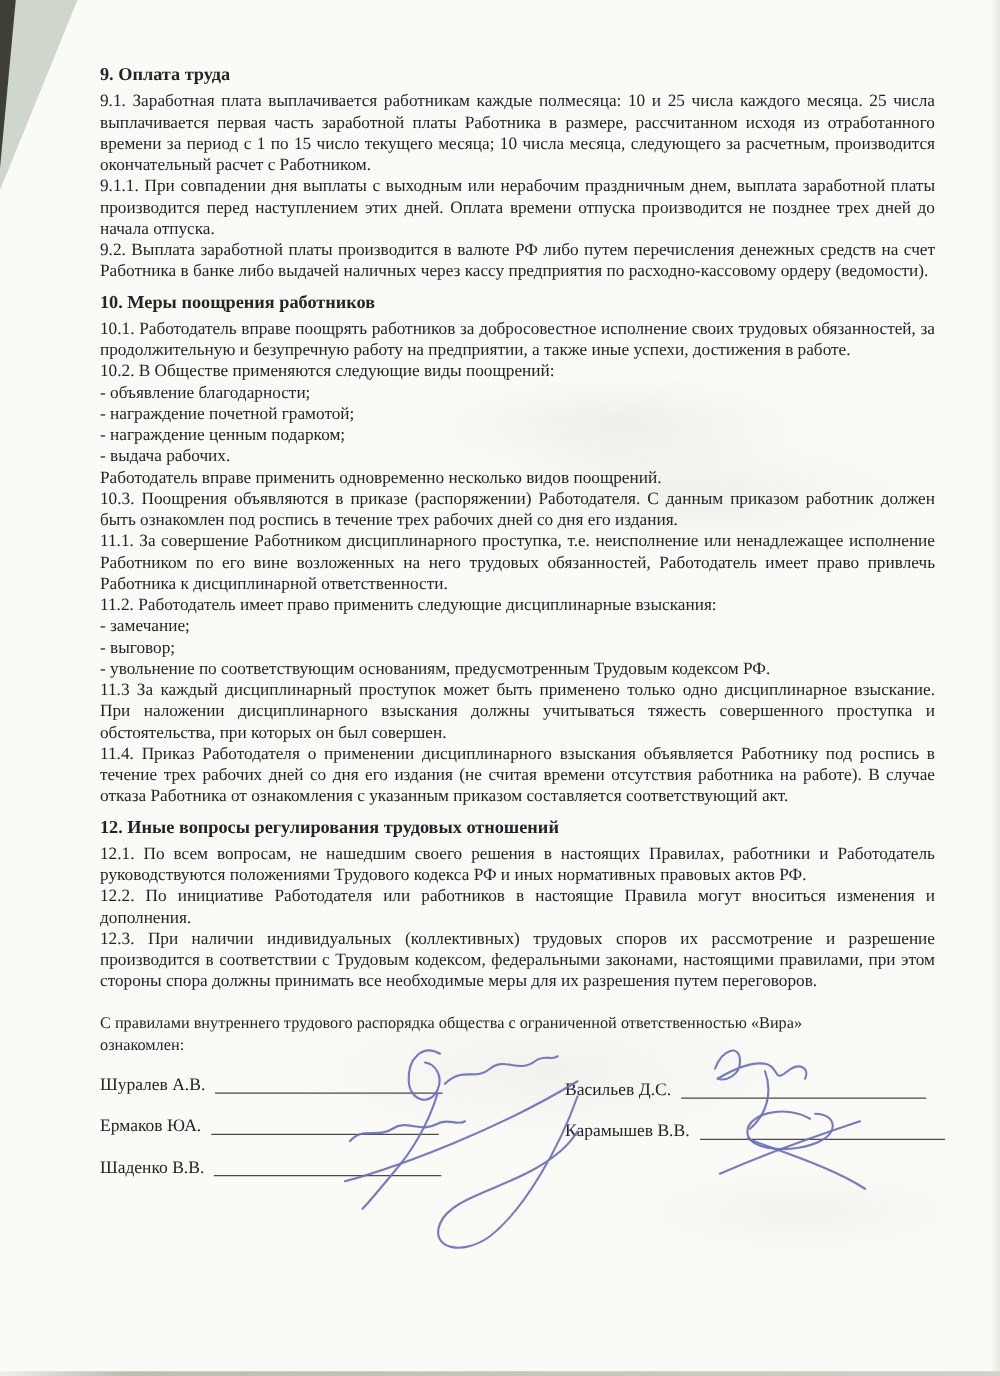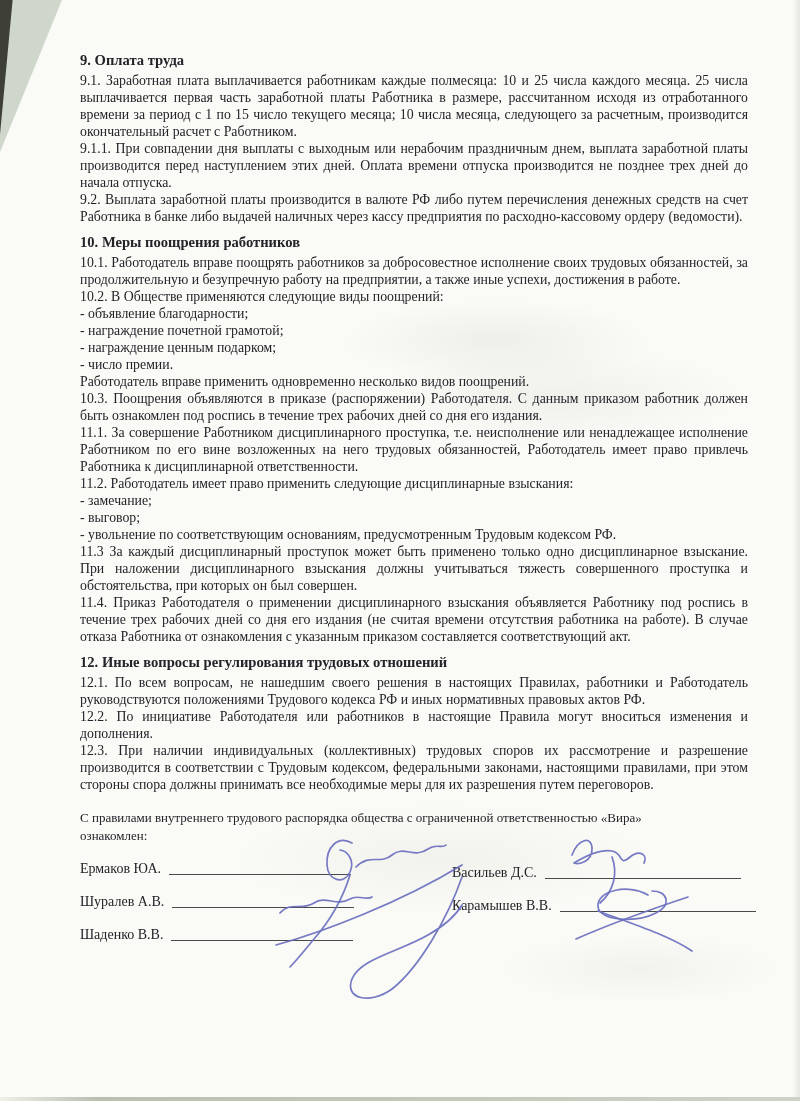--- a/index.html
+++ b/index.html
@@ -103,21 +103,21 @@
         <p class="para">9.1.1. При совпадении дня выплаты с выходным или нерабочим праздничным днем, выплата заработной платы производится перед наступлением этих дней. Оплата времени отпуска производится не позднее трех дней до начала отпуска.</p>
         <p class="para">9.2. Выплата заработной платы производится в валюте РФ либо путем перечисления денежных средств на счет Работника в банке либо выдачей наличных через кассу предприятия по расходно-кассовому ордеру (ведомости).</p>
       </div>
       <div class="section">
         <h3 class="section-title">10. Меры поощрения работников</h3>
         <p class="para">10.1. Работодатель вправе поощрять работников за добросовестное исполнение своих трудовых обязанностей, за продолжительную и безупречную работу на предприятии, а также иные успехи, достижения в работе.</p>
         <p class="para">10.2. В Обществе применяются следующие виды поощрений:</p>
         <p class="para">- объявление благодарности;</p>
         <p class="para">- награждение почетной грамотой;</p>
         <p class="para">- награждение ценным подарком;</p>
-        <p class="para">- число премии.</p>
+        <p class="para">- выдача рабочих.</p>
         <p class="para">Работодатель вправе применить одновременно несколько видов поощрений.</p>
         <p class="para">10.3. Поощрения объявляются в приказе (распоряжении) Работодателя. С данным приказом работник должен быть ознакомлен под роспись в течение трех рабочих дней со дня его издания.</p>
       </div>
       <div class="section">
         <p class="para">11.1. За совершение Работником дисциплинарного проступка, т.е. неисполнение или ненадлежащее исполнение Работником по его вине возложенных на него трудовых обязанностей, Работодатель имеет право привлечь Работника к дисциплинарной ответственности.</p>
         <p class="para">11.2. Работодатель имеет право применить следующие дисциплинарные взыскания:</p>
         <p class="para">- замечание;</p>
         <p class="para">- выговор;</p>
         <p class="para">- увольнение по соответствующим основаниям, предусмотренным Трудовым кодексом РФ.</p>
         <p class="para">11.3 За каждый дисциплинарный проступок может быть применено только одно дисциплинарное взыскание. При наложении дисциплинарного взыскания должны учитываться тяжесть совершенного проступка и обстоятельства, при которых он был совершен.</p>
@@ -129,25 +129,25 @@
         <p class="para">12.2. По инициативе Работодателя или работников в настоящие Правила могут вноситься изменения и дополнения.</p>
         <p class="para">12.3. При наличии индивидуальных (коллективных) трудовых споров их рассмотрение и разрешение производится в соответствии с Трудовым кодексом, федеральными законами, настоящими правилами, при этом стороны спора должны принимать все необходимые меры для их разрешения путем переговоров.</p>
       </div>
     </div>
 
   <p class="ack">С правилами внутреннего трудового распорядка общества с ограниченной ответственностью «Вира» ознакомлен:</p>
 
   <div class="sig-block">
     <div class="sig-col left" id="sigLeft">
         <div class="sig-row">
-          <span class="sig-name">Ермаков ЮА.</span>
+          <span class="sig-name">Шуралев А.В.</span>
           <span class="sig-line"></span>
         </div>
         <div class="sig-row">
-          <span class="sig-name">Шуралев А.В.</span>
+          <span class="sig-name">Ермаков ЮА.</span>
           <span class="sig-line"></span>
         </div>
         <div class="sig-row">
           <span class="sig-name">Шаденко В.В.</span>
           <span class="sig-line"></span>
         </div>
       </div>
     <div class="sig-col right" id="sigRight">
         <div class="sig-row">
           <span class="sig-name">Васильев Д.С.</span>

